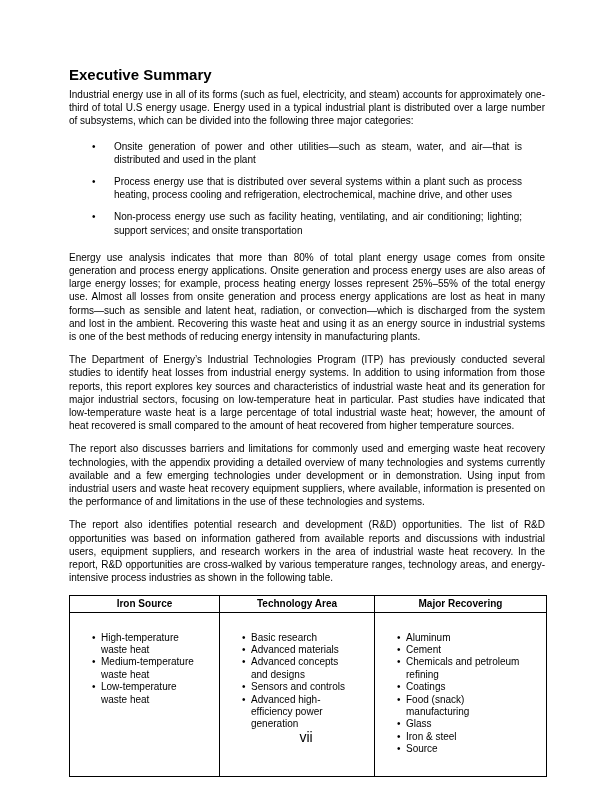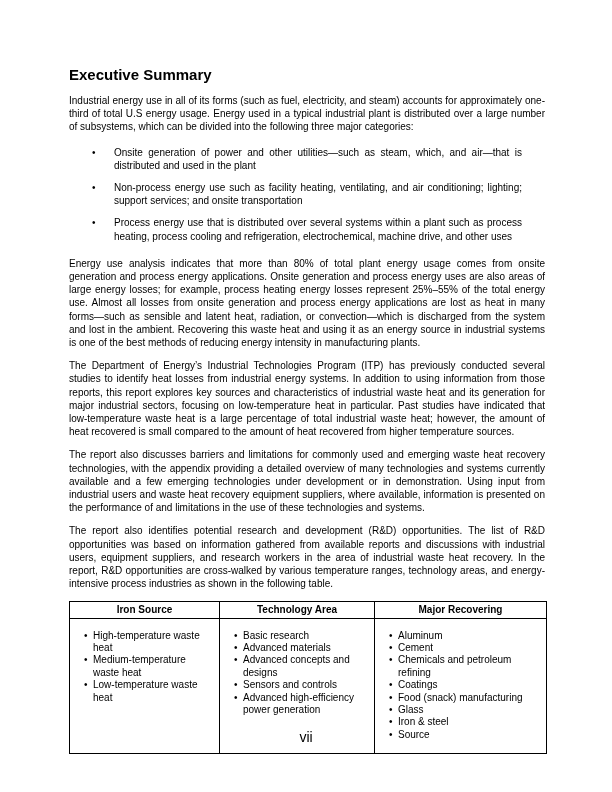--- a/index.html
+++ b/index.html
@@ -18,21 +18,21 @@
   }
   .content {
     position: absolute;
     left: 69px;
     top: 66px;
     width: 476px;
   }
   .doc-title {
     font-size: 15px;
     font-weight: bold;
-    margin: 0 0 11px 0;
+    margin: 0 0 5px 0;
     padding: 0;
   }
   .para {
     font-size: 10px;
     line-height: 13.2px;
     text-align: justify;
     margin: 0 0 10px 0;
   }
   .category-list {
     list-style: none;
@@ -71,21 +71,21 @@
     padding: 2px 2px;
     height: 12px;
   }
   table.rd-table td {
     vertical-align: top;
     padding: 3px 4px 4px 5px;
     font-size: 10px;
   }
   .cell-list {
     list-style: none;
-    margin: 8px;
+    margin: 16px;
     padding: 0;
   }
   .cell-list li {
     position: relative;
     padding-left: 10px;
     line-height: 12.4px;
   }
   .cell-list li::before {
     content: "\2022";
     position: absolute;
@@ -105,23 +105,23 @@
 <body>
 
 <div class="page">
   <div class="content">
 
     <h1 class="doc-title">Executive Summary</h1>
 
     <p class="para">Industrial energy use in all of its forms (such as fuel, electricity, and steam) accounts for approximately one-third of total U.S energy usage. Energy used in a typical industrial plant is distributed over a large number of subsystems, which can be divided into the following three major categories:</p>
 
     <ul class="category-list">
-      <li>Onsite generation of power and other utilities—such as steam, which, and air—that is distributed and used in the plant</li>
+      <li>Onsite generation of power and other utilities—such as steam, water, and air—that is distributed and used in the plant</li>
+      <li>Process energy use that is distributed over several systems within a plant such as process heating, process cooling and refrigeration, electrochemical, machine drive, and other uses</li>
       <li>Non-process energy use such as facility heating, ventilating, and air conditioning; lighting; support services; and onsite transportation</li>
-      <li>Process energy use that is distributed over several systems within a plant such as process heating, process cooling and refrigeration, electrochemical, machine drive, and other uses</li>
     </ul>
 
     <p class="para">Energy use analysis indicates that more than 80% of total plant energy usage comes from onsite generation and process energy applications. Onsite generation and process energy uses are also areas of large energy losses; for example, process heating energy losses represent 25%–55% of the total energy use. Almost all losses from onsite generation and process energy applications are lost as heat in many forms—such as sensible and latent heat, radiation, or convection—which is discharged from the system and lost in the ambient. Recovering this waste heat and using it as an energy source in industrial systems is one of the best methods of reducing energy intensity in manufacturing plants.</p>
 
     <p class="para">The Department of Energy’s Industrial Technologies Program (ITP) has previously conducted several studies to identify heat losses from industrial energy systems. In addition to using information from those reports, this report explores key sources and characteristics of industrial waste heat and its generation for major industrial sectors, focusing on low-temperature heat in particular. Past studies have indicated that low-temperature waste heat is a large percentage of total industrial waste heat; however, the amount of heat recovered is small compared to the amount of heat recovered from higher temperature sources.</p>
 
     <p class="para">The report also discusses barriers and limitations for commonly used and emerging waste heat recovery technologies, with the appendix providing a detailed overview of many technologies and systems currently available and a few emerging technologies under development or in demonstration. Using input from industrial users and waste heat recovery equipment suppliers, where available, information is presented on the performance of and limitations in the use of these technologies and systems.</p>
 
     <p class="para">The report also identifies potential research and development (R&amp;D) opportunities. The list of R&amp;D opportunities was based on information gathered from available reports and discussions with industrial users, equipment suppliers, and research workers in the area of industrial waste heat recovery. In the report, R&amp;D opportunities are cross-walked by various temperature ranges, technology areas, and energy-intensive process industries as shown in the following table.</p>
 

